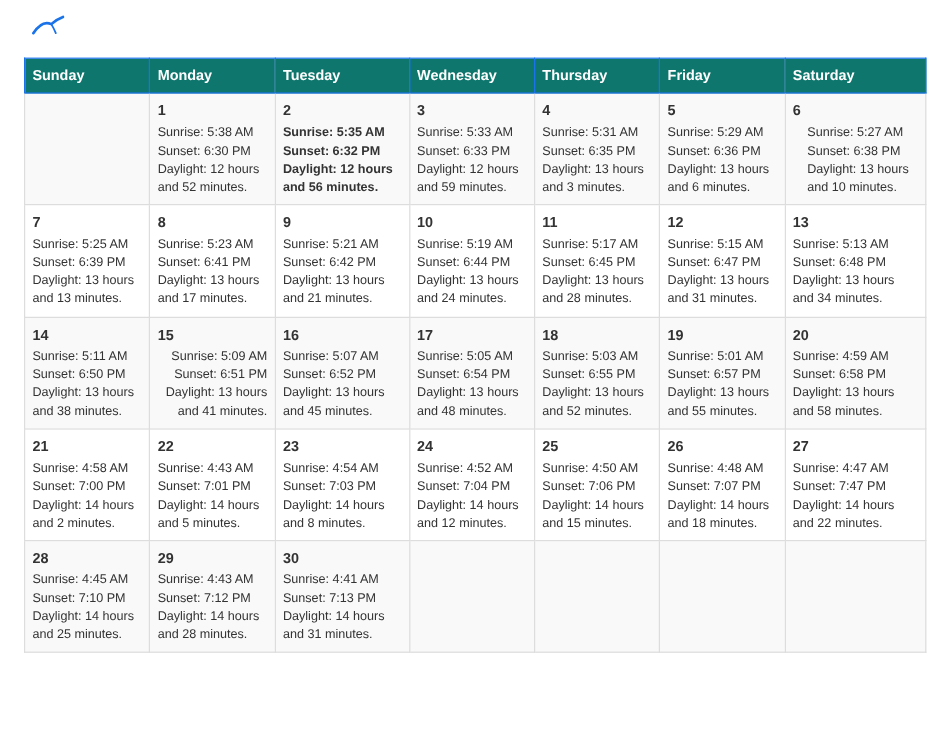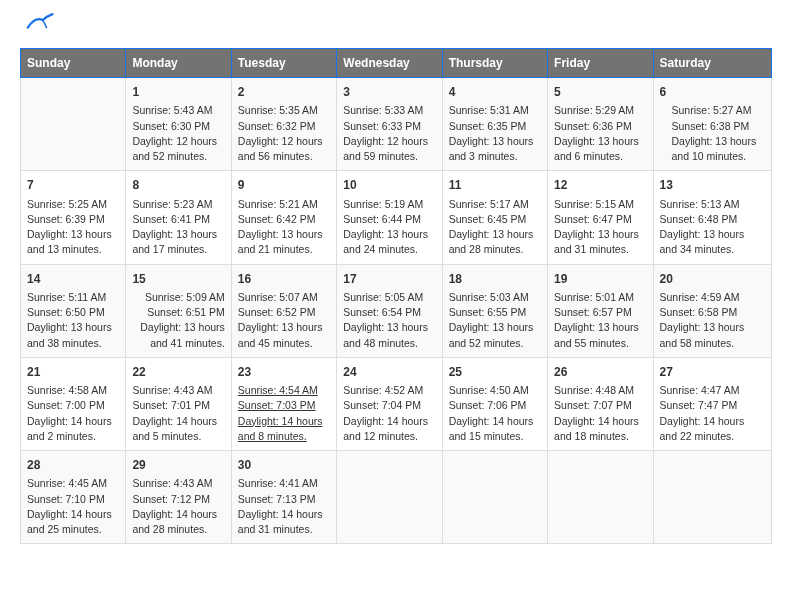--- a/index.html
+++ b/index.html
@@ -46,21 +46,21 @@
       font-size: 16px;
       font-weight: normal;
       color: #555;
     }
     table {
       width: 100%;
       border-collapse: collapse;
       font-size: 11px;
     }
     thead tr {
-      background-color: #737373;
+      background-color: #0f766e;
       color: white;
     }
     thead th {
       padding: 7px 6px;
       text-align: left;
       font-weight: bold;
       font-size: 12px;
       border: 1px solid #1a73e8;
     }
     tbody tr {
@@ -122,28 +122,28 @@
         <th>Thursday</th>
         <th>Friday</th>
         <th>Saturday</th>
       </tr>
   </thead>
   <tbody id="calendar-body">
   <tr>
         <td></td>
         <td>
           <span class="day-number">1</span>
-          <div class="day-info" style="white-space: pre-line;">Sunrise: 5:43 AM
+          <div class="day-info" style="white-space: pre-line;">Sunrise: 5:38 AM
 Sunset: 6:30 PM
 Daylight: 12 hours
 and 52 minutes.</div>
         </td>
         <td>
           <span class="day-number">2</span>
-          <div class="day-info" style="white-space: pre-line;">Sunrise: 5:35 AM
+          <div class="day-info" style="white-space: pre-line; font-weight: bold;">Sunrise: 5:35 AM
 Sunset: 6:32 PM
 Daylight: 12 hours
 and 56 minutes.</div>
         </td>
         <td>
           <span class="day-number">3</span>
           <div class="day-info" style="white-space: pre-line;">Sunrise: 5:33 AM
 Sunset: 6:33 PM
 Daylight: 12 hours
 and 59 minutes.</div>
@@ -282,21 +282,21 @@
         </td>
         <td>
           <span class="day-number">22</span>
           <div class="day-info" style="white-space: pre-line;">Sunrise: 4:43 AM
 Sunset: 7:01 PM
 Daylight: 14 hours
 and 5 minutes.</div>
         </td>
         <td>
           <span class="day-number">23</span>
-          <div class="day-info" style="white-space: pre-line; text-decoration: underline;">Sunrise: 4:54 AM
+          <div class="day-info" style="white-space: pre-line;">Sunrise: 4:54 AM
 Sunset: 7:03 PM
 Daylight: 14 hours
 and 8 minutes.</div>
         </td>
         <td>
           <span class="day-number">24</span>
           <div class="day-info" style="white-space: pre-line;">Sunrise: 4:52 AM
 Sunset: 7:04 PM
 Daylight: 14 hours
 and 12 minutes.</div>

